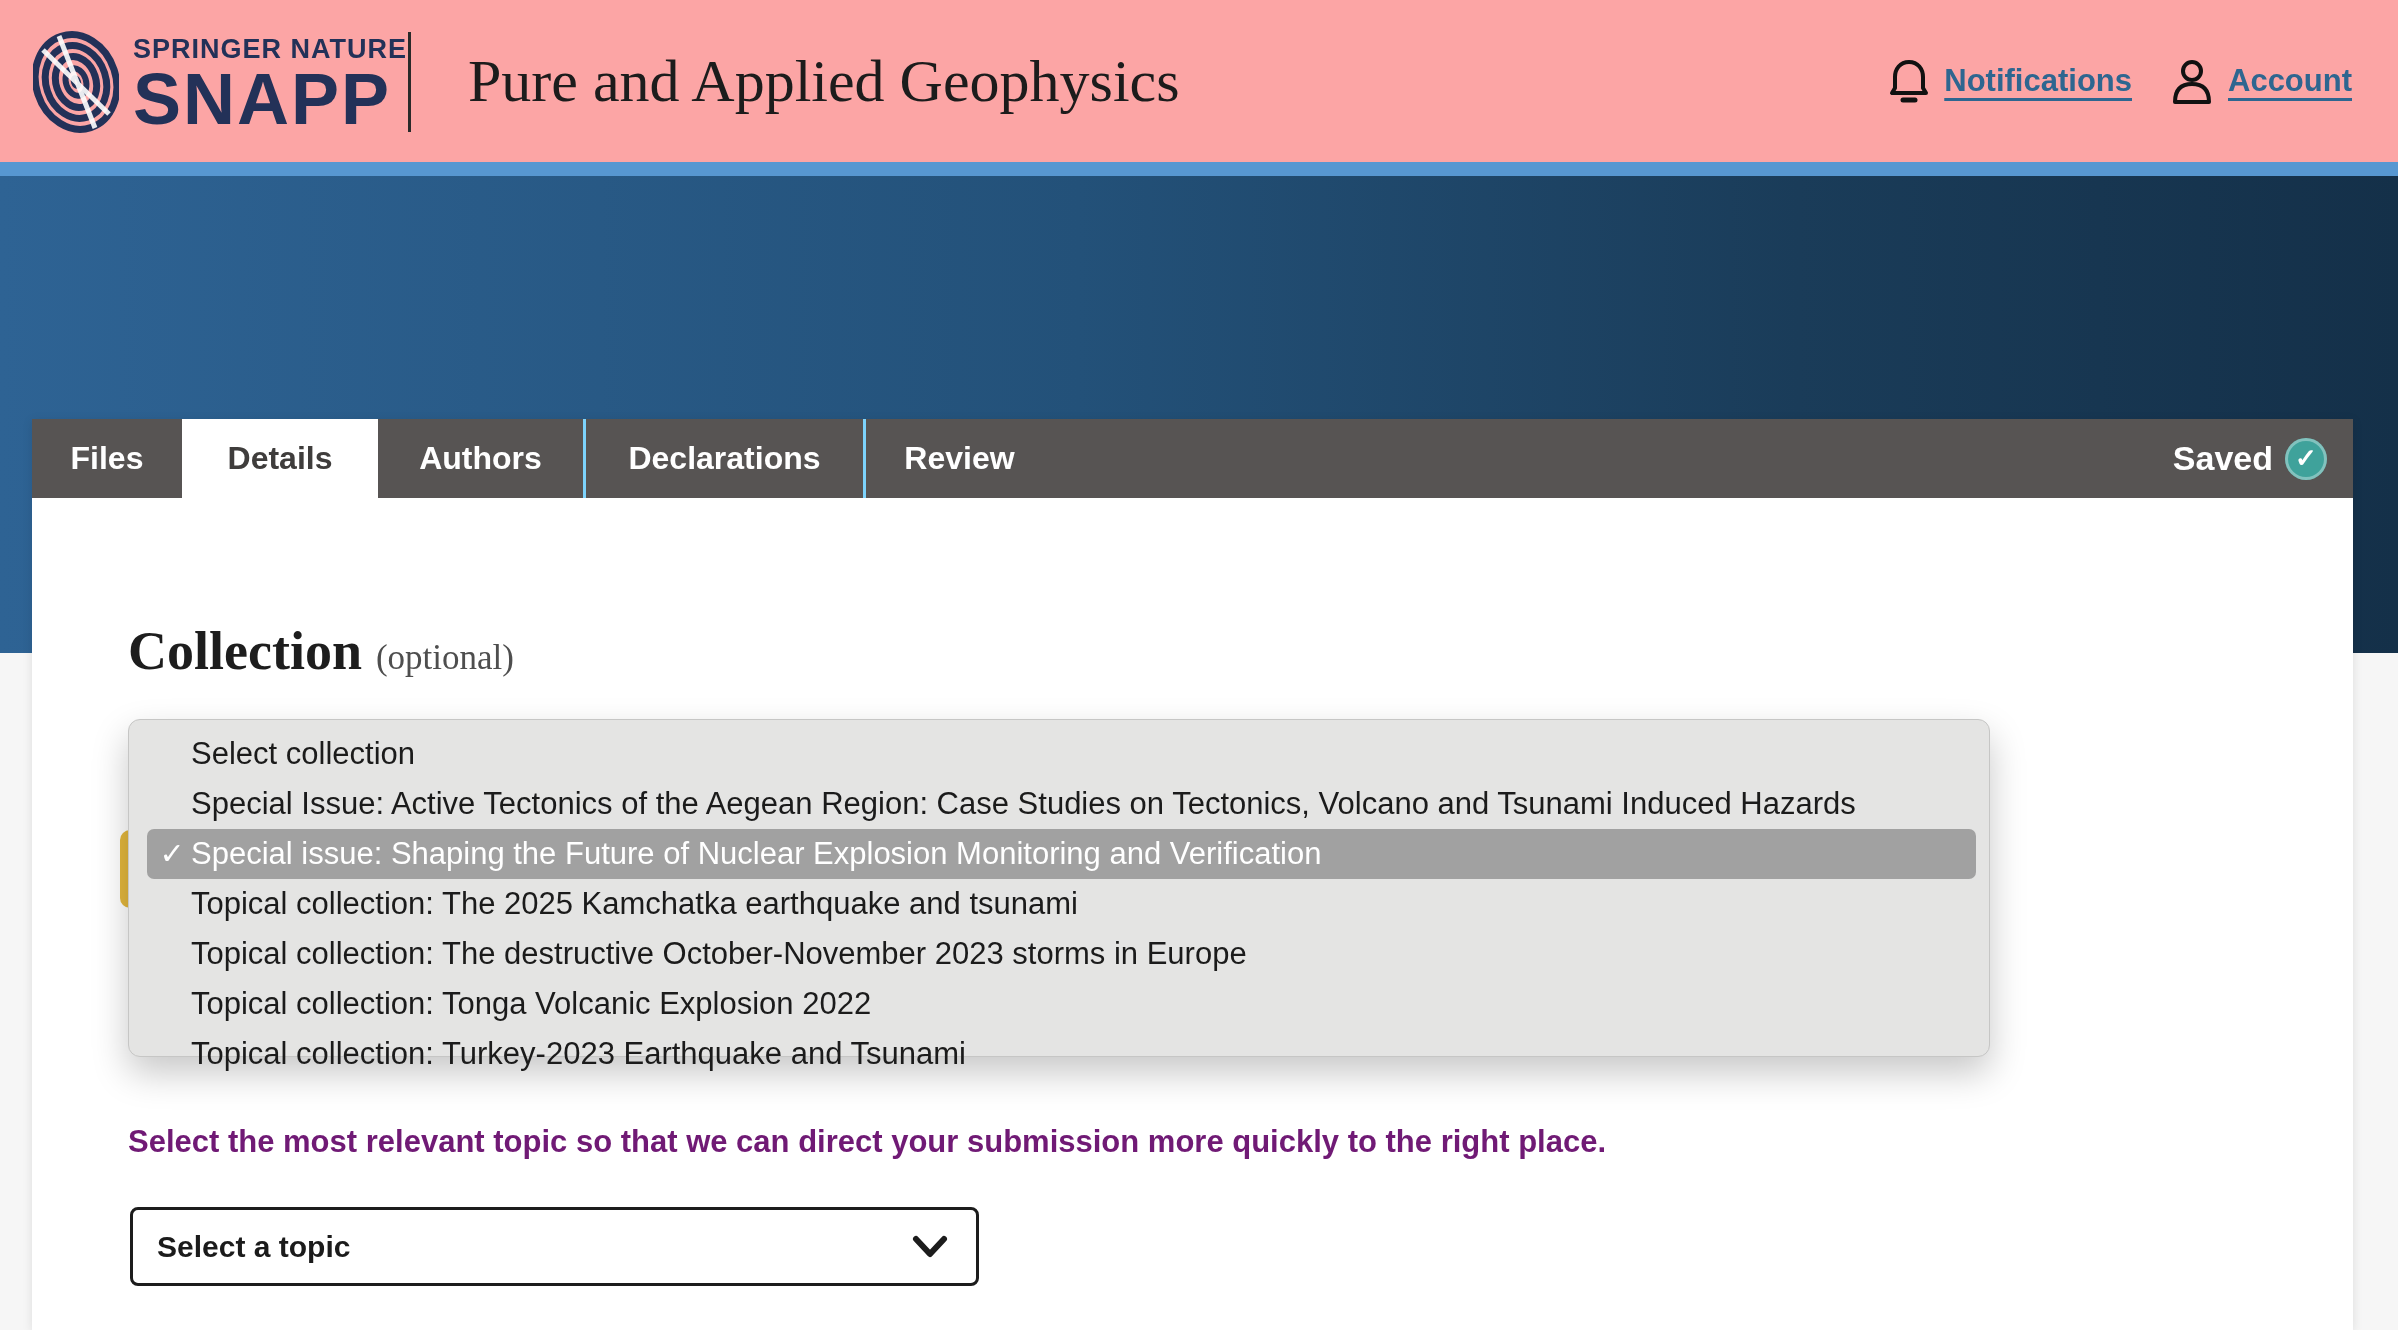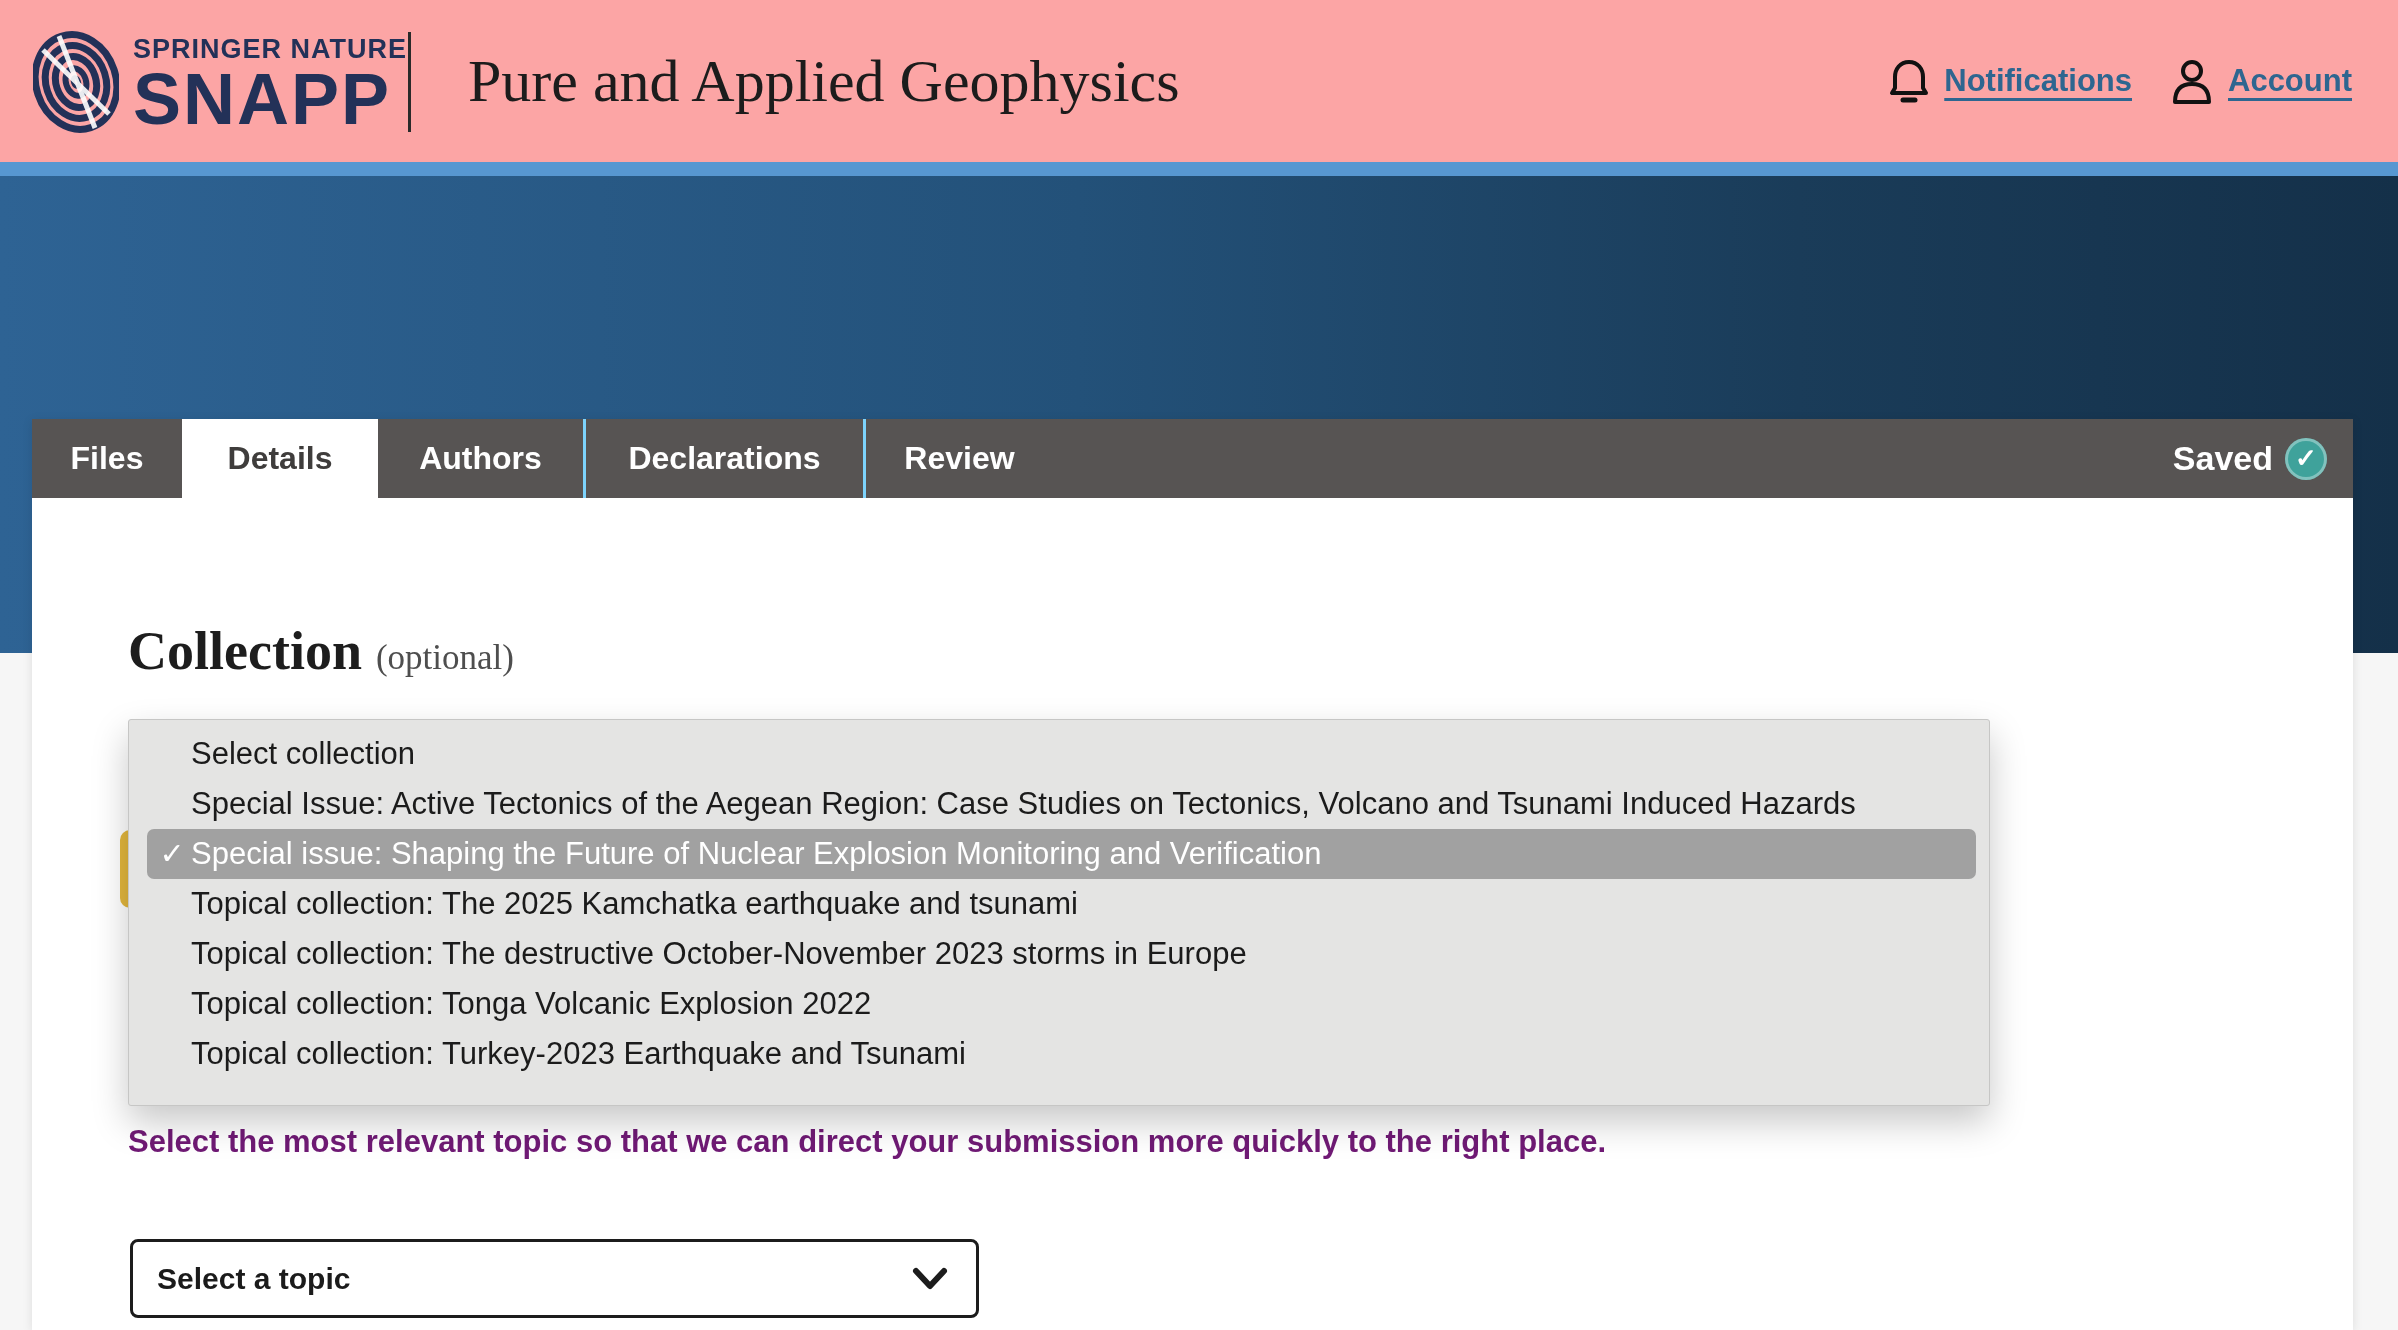--- a/index.html
+++ b/index.html
@@ -59,31 +59,31 @@
   
   .section-heading{position:absolute;left:96px;top:205px;font-family:"Liberation Serif",serif;
     color:#1d1d1d;font-size:54px;font-weight:bold;line-height:1;}
   .section-heading .suffix{font-size:35px;font-weight:normal;color:#4e4e4e;margin-left:14px;}
 
   
   .focus-sliver{position:absolute;left:88px;top:411px;width:20px;height:78px;background:#e3b73d;
     border-radius:10px;z-index:1;}
 
   
-  .dropdown-panel{position:absolute;left:96px;top:300px;width:1862px;height:387px;box-sizing:border-box;
-    background:#e4e4e3;border:1px solid #c6c6c5;border-radius:3px;
+  .dropdown-panel{position:absolute;left:96px;top:300px;width:1862px;height:338px;box-sizing:border-box;
+    background:#e4e4e3;border:1px solid #c6c6c5;border-radius:12px;
     box-shadow:0 16px 36px rgba(0,0,0,0.22);z-index:2;padding:9px 13px 8px 18px;}
   .dropdown-option{position:relative;height:50px;line-height:50px;font-size:31px;color:#1b1b1b;
     padding-left:44px;border-radius:7px;white-space:nowrap;overflow:hidden;cursor:pointer;}
   .dropdown-option.selected{background:#a1a1a1;color:#ffffff;}
   .option-check{position:absolute;left:6px;top:0;width:38px;text-align:center;font-size:30px;color:#ffffff;}
 
   
   .topic-help{position:absolute;left:96px;top:705px;width:1700px;font-size:31px;font-weight:bold;color:#701a75;}
-  .topic-select{position:absolute;left:98px;top:820px;width:849px;height:79px;box-sizing:border-box;
+  .topic-select{position:absolute;left:98px;top:788px;width:849px;height:79px;box-sizing:border-box;
     background:#ffffff;border:3px solid #1c1c1c;border-radius:8px;display:flex;align-items:center;
     justify-content:space-between;padding:0 28px 0 24px;cursor:pointer;}
   .topic-select-value{font-size:30px;font-weight:bold;color:#1b1b1b;}
 </style>
 </head>
 <body>
 
 <div class="header">
   <div class="brand">
     <svg class="swirl" viewBox="0 0 86 104" aria-hidden="true">

